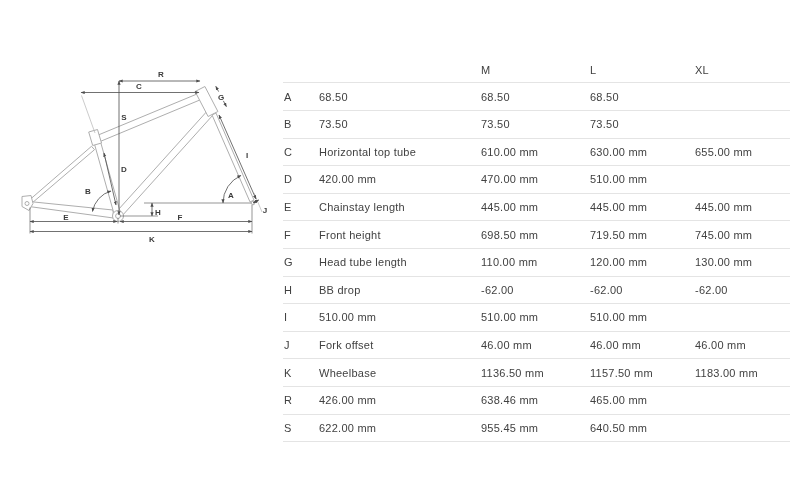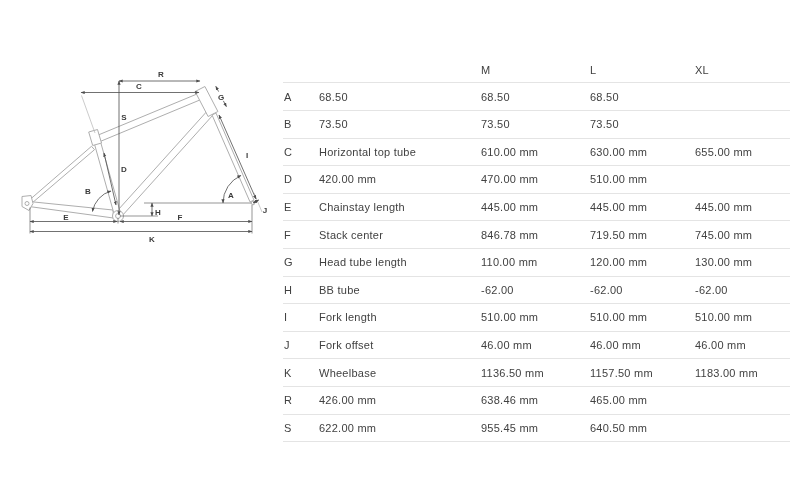--- a/index.html
+++ b/index.html
@@ -154,42 +154,41 @@
       </div>
       <div class="trow">
         <div class="cell c-letter">E</div>
         <div class="cell c-name">Chainstay length</div>
         <div class="cell c-val">445.00 mm</div>
         <div class="cell c-val">445.00 mm</div>
         <div class="cell c-val">445.00 mm</div>
       </div>
       <div class="trow">
         <div class="cell c-letter">F</div>
-        <div class="cell c-name">Stack center</div>
-        <div class="cell c-val">846.78 mm</div>
+        <div class="cell c-name">Front height</div>
+        <div class="cell c-val">698.50 mm</div>
         <div class="cell c-val">719.50 mm</div>
         <div class="cell c-val">745.00 mm</div>
       </div>
       <div class="trow">
         <div class="cell c-letter">G</div>
         <div class="cell c-name">Head tube length</div>
         <div class="cell c-val">110.00 mm</div>
         <div class="cell c-val">120.00 mm</div>
         <div class="cell c-val">130.00 mm</div>
       </div>
       <div class="trow">
         <div class="cell c-letter">H</div>
-        <div class="cell c-name">BB tube</div>
+        <div class="cell c-name">BB drop</div>
         <div class="cell c-val">-62.00</div>
         <div class="cell c-val">-62.00</div>
         <div class="cell c-val">-62.00</div>
       </div>
       <div class="trow">
         <div class="cell c-letter">I</div>
-        <div class="cell c-name">Fork length</div>
         <div class="cell c-val">510.00 mm</div>
         <div class="cell c-val">510.00 mm</div>
         <div class="cell c-val">510.00 mm</div>
       </div>
       <div class="trow">
         <div class="cell c-letter">J</div>
         <div class="cell c-name">Fork offset</div>
         <div class="cell c-val">46.00 mm</div>
         <div class="cell c-val">46.00 mm</div>
         <div class="cell c-val">46.00 mm</div>

